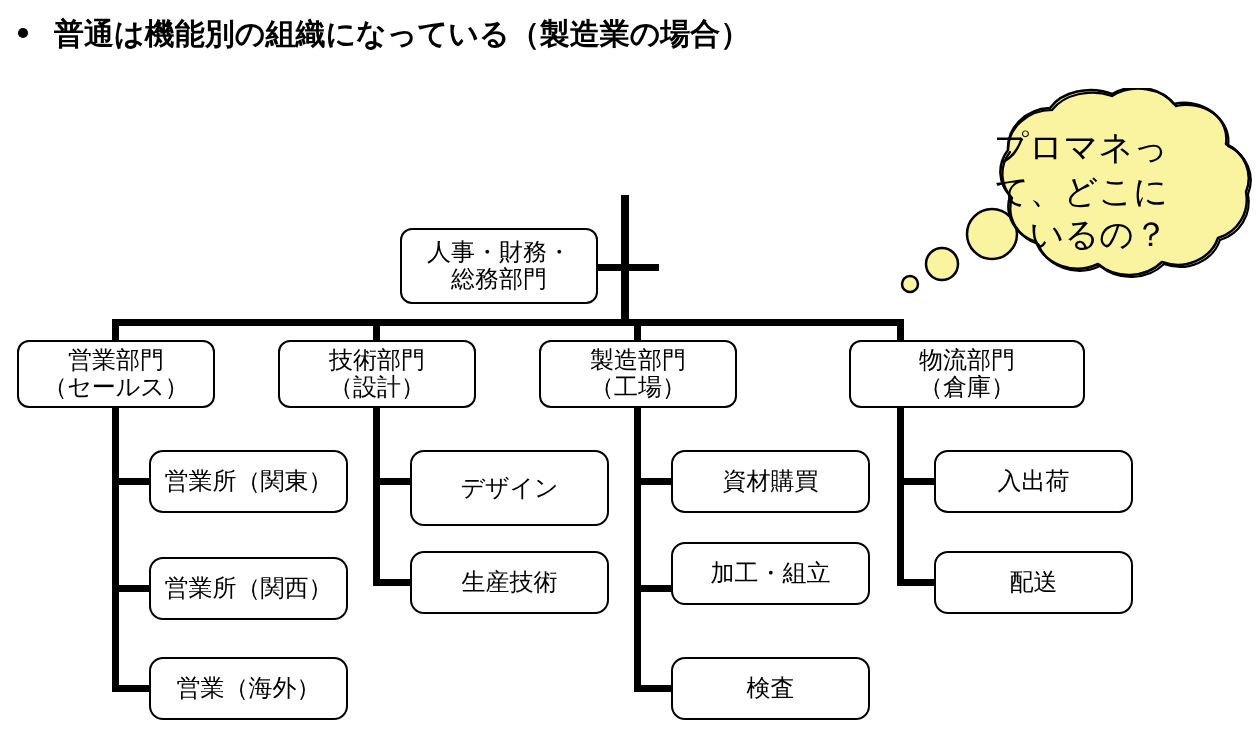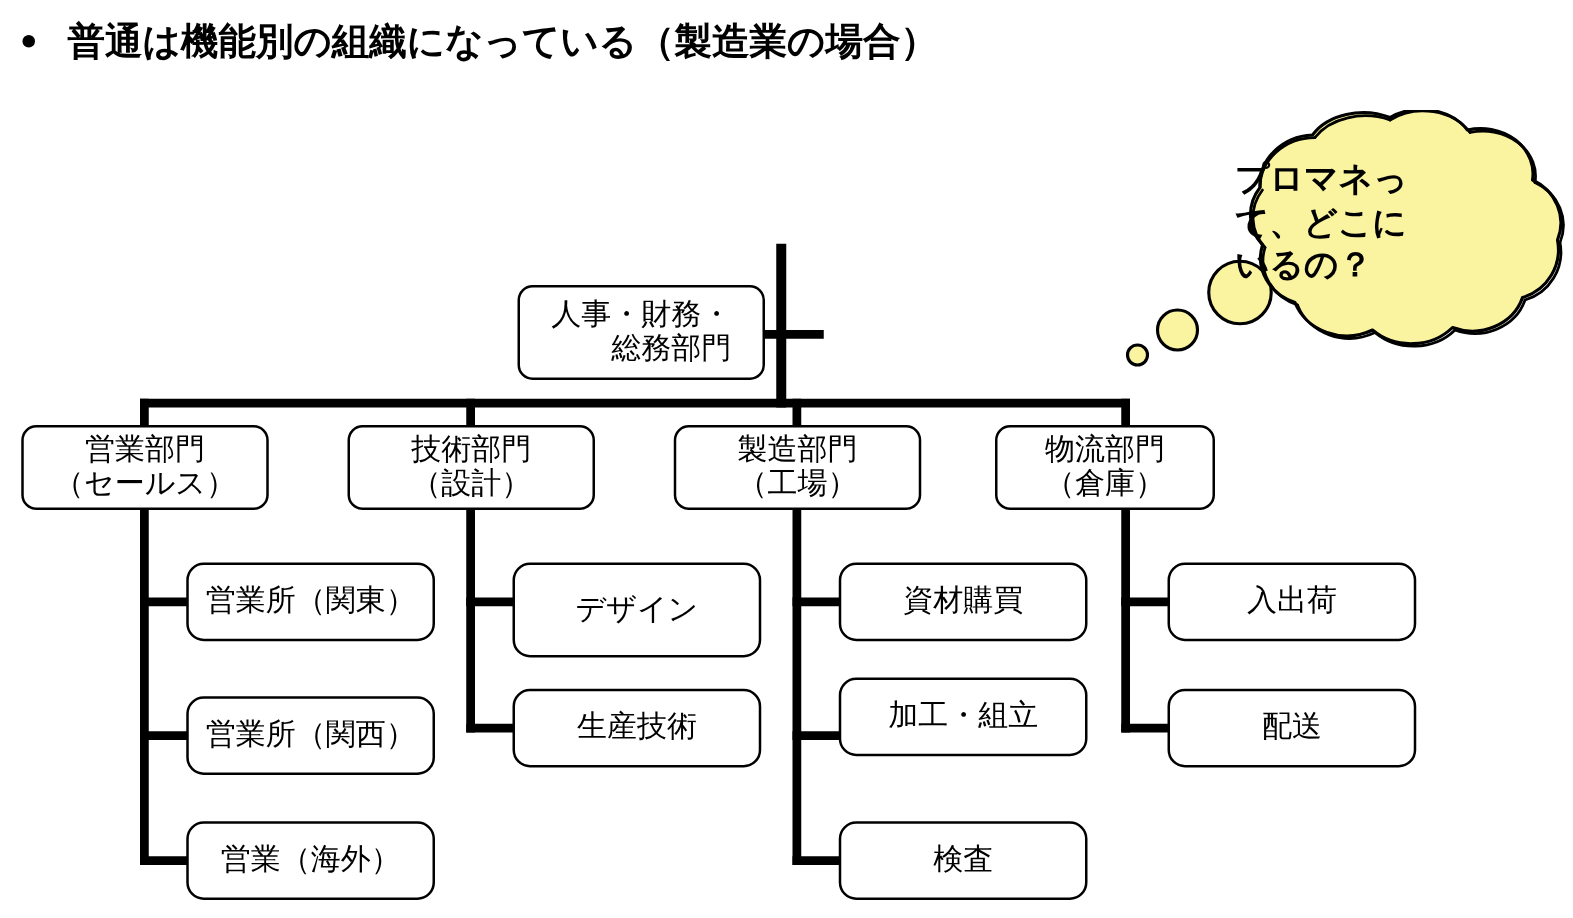--- a/index.html
+++ b/index.html
@@ -50,22 +50,22 @@
     font-size:26px;
   }
   .node.dept{font-size:24px;}
   .node.leaf{font-size:24px;border-radius:14px;}
   .node.staff{font-size:24px;}
 
   
   .bubble-wrap{position:absolute;left:880px;top:88px;width:378px;height:240px;z-index:2;}
   .bubble-text{
     position:absolute;left:108px;top:38px;width:180px;
-    font-size:27px;font-weight:bold;line-height:1.28;
-    text-align:left;white-space:pre-line;
+    font-size:34px;font-weight:normal;line-height:1.28;
+    text-align:right;white-space:pre-line;
     z-index:4;
   }
 </style>
 </head>
 <body>
 
 <div id="stage">
 
   <div class="title-row">
     <span class="bullet"></span>
@@ -135,39 +135,39 @@
         <path d="M132 110 a42 38 0 0 0 26 46"></path>
         <path d="M130 64 a42 38 0 0 0 2 46"></path>
       </g>
     </svg>
     <div class="bubble-text">プロマネっ
 て、どこに
 いるの？</div>
   </div>
 
 
-  <div class="node staff" style="left:414px;top:228px;width:198px;height:76px;text-align:right;">
+  <div class="node staff" style="left:400px;top:228px;width:198px;height:76px;">
     <span>人事・財務・
 総務部門</span>
   </div>
 
 
   <div class="node dept" style="left:17px;top:340px;width:198px;height:68px;">
     <span>営業部門
 （セールス）</span>
   </div>
   <div class="node dept" style="left:278px;top:340px;width:198px;height:68px;">
     <span>技術部門
 （設計）</span>
   </div>
   <div class="node dept" style="left:539px;top:340px;width:198px;height:68px;">
     <span>製造部門
 （工場）</span>
   </div>
-  <div class="node dept" style="left:796px;top:340px;width:176px;height:68px;">
+  <div class="node dept" style="left:849px;top:340px;width:236px;height:68px;">
     <span>物流部門
 （倉庫）</span>
   </div>
 
   <div class="node leaf" style="left:149px;top:450px;width:199px;height:63px;">
     <span>営業所（関東）</span>
   </div>
   <div class="node leaf" style="left:149px;top:557px;width:199px;height:63px;">
     <span>営業所（関西）</span>
   </div>

